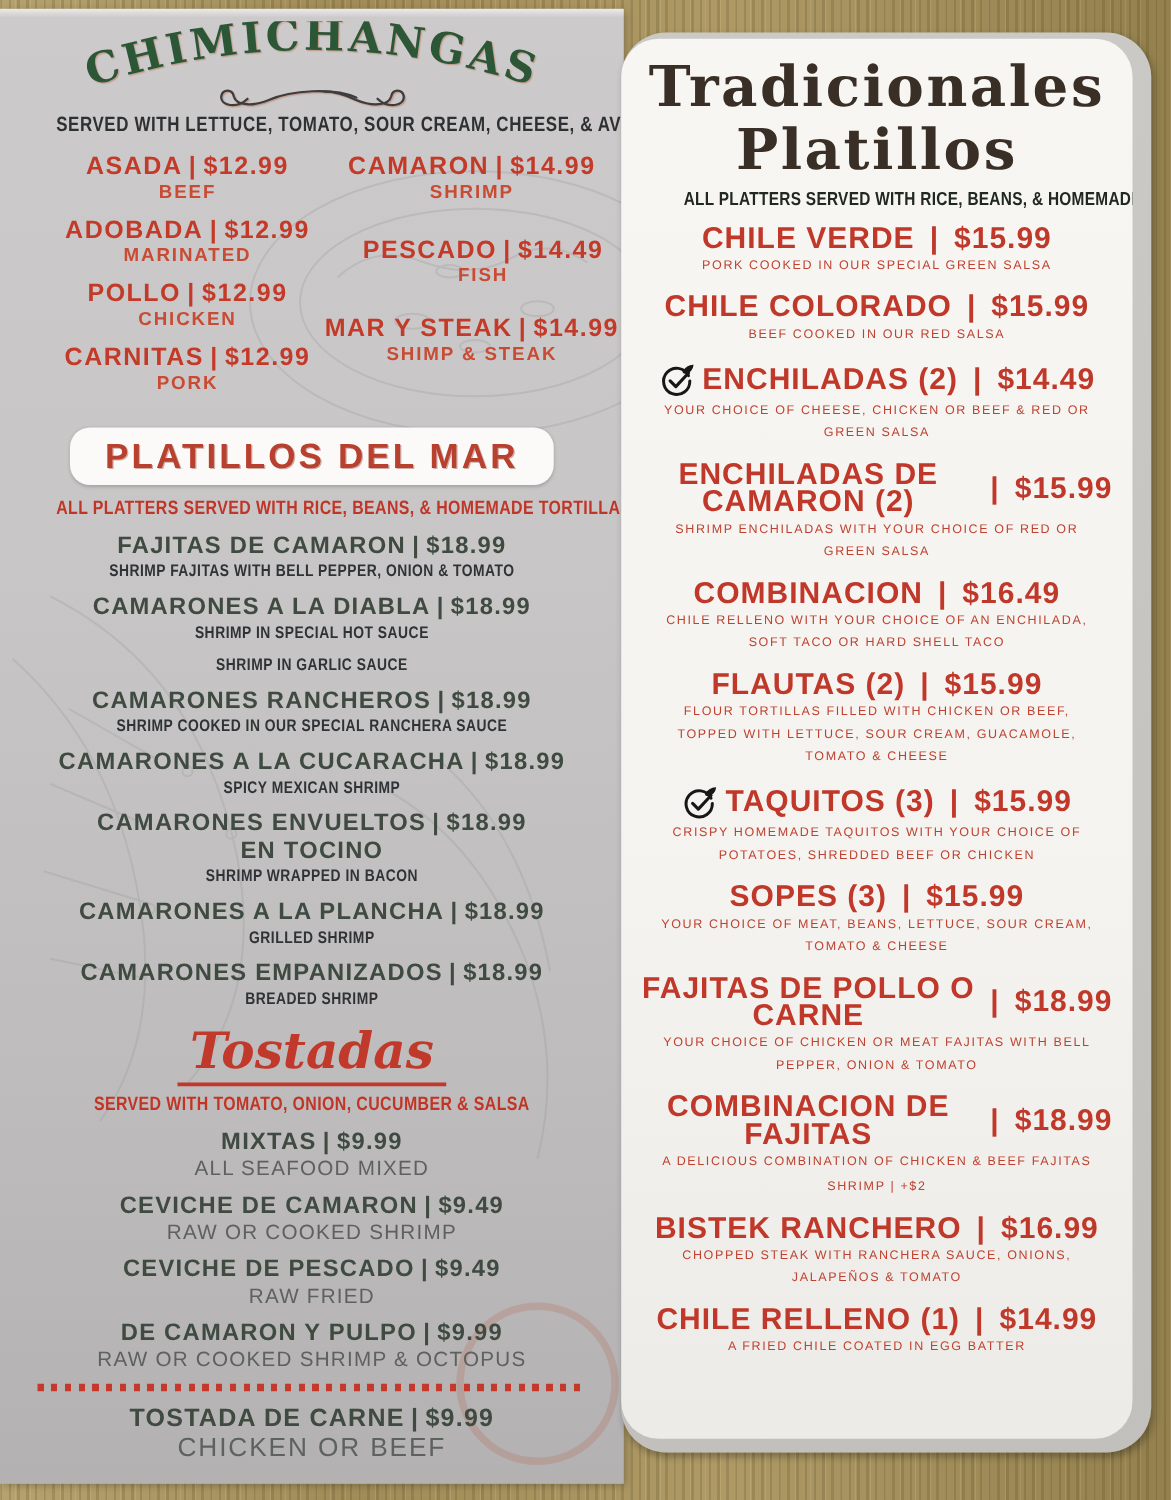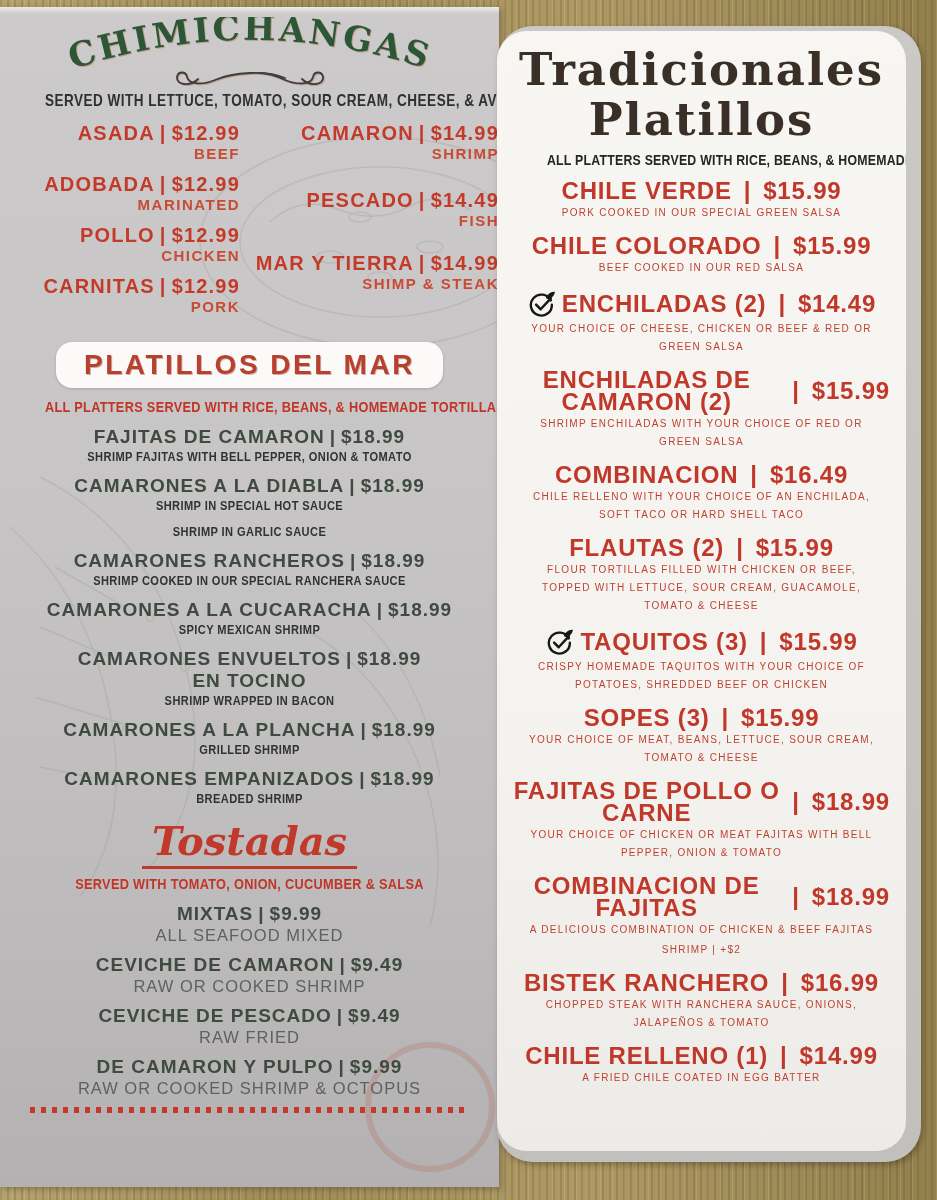--- a/index.html
+++ b/index.html
@@ -16,21 +16,21 @@
     background:linear-gradient(180deg,#cccacb 0%,#c7c5c6 40%,#bdbbbc 75%,#b3b1b2 100%);
     box-shadow:2px 2px 6px rgba(0,0,0,.25);overflow:hidden;}
   .page-left .topedge{position:absolute;top:0;left:0;width:100%;height:7px;
     background:linear-gradient(180deg,#edebe7,rgba(237,235,231,0));}
   .sketches{position:absolute;inset:0;pointer-events:none;}
   .lp-content{position:relative;padding-top:10px;text-align:center;}
   
   .arc-svg{display:block;margin:0 auto;}
   .cond{display:block;transform:scaleX(.82);transform-origin:50% 50%;white-space:nowrap;font-weight:700;}
   .chimi-sub{font-size:16.5px;color:#2e3133;letter-spacing:.6px;margin:2px 0 12px;}
-  .chimi-grid{display:flex;text-align:right;padding-left:28px;margin-bottom:12px;}
+  .chimi-grid{display:flex;text-align:center;padding-left:44px;margin-bottom:12px;}
   .chimi-col{width:212px;}
   .chimi-col.right{flex:1;}
   .chimi-item{margin-bottom:11px;}
   .chimi-name{font-size:20px;font-weight:700;color:#c43a29;letter-spacing:1.2px;line-height:23px;}
   .chimi-under{font-size:15px;font-weight:700;color:#c94b34;letter-spacing:1.5px;line-height:17px;}
   .chimi-col.right div.chimi-item:nth-of-type(2){margin-top:27px;padding-left:18px;}
   .chimi-col.right div.chimi-item:nth-of-type(3){margin-top:23px;}
   .sep{margin:0 5px;}
   
   .pill{display:inline-block;background:#fbfaf8;border-radius:16px;padding:7px 28px;margin:4px 0 10px;
@@ -145,21 +145,21 @@
               <div class="chimi-name"><span>CAMARON</span><span class="sep">|</span><span>$14.99</span></div>
               <div class="chimi-under">SHRIMP</div>
             </div>
 
             <div class="chimi-item">
               <div class="chimi-name"><span>PESCADO</span><span class="sep">|</span><span>$14.49</span></div>
               <div class="chimi-under">FISH</div>
             </div>
 
             <div class="chimi-item">
-              <div class="chimi-name"><span>MAR Y TIERRA</span><span class="sep">|</span><span>$14.99</span></div>
+              <div class="chimi-name"><span>MAR Y STEAK</span><span class="sep">|</span><span>$14.99</span></div>
               <div class="chimi-under">SHIMP &amp; STEAK</div>
             </div>
           </div>
       </div>
 
       
       <div class="pill">
         <span class="pill-text">PLATILLOS DEL MAR</span>
       </div>
       <span class="cond mar-sub">ALL PLATTERS SERVED WITH RICE, BEANS, &amp; HOMEMADE TORTILLAS</span>
@@ -236,20 +236,25 @@
           </div>
 
           <div class="tost-item">
             <div class="tost-name"><span>DE CAMARON Y PULPO</span><span class="sep">|</span><span>$9.99</span></div>
             <div class="tost-desc">RAW OR COOKED SHRIMP &amp; OCTOPUS</div>
           </div>
         </div>
 
       <div class="divider"></div>
 
+      <div>
+        <div class="foot-name"><span>TOSTADA DE CARNE</span><span class="sep">|</span><span>$9.99</span></div>
+        <div class="foot-line2">CHICKEN OR BEEF</div>
+
+      </div>
     </div>
   </div>
 
   <div class="card-backing"></div>
   <div class="card">
     <div class="card-inner">
       <div class="rp-title">Tradicionales</div>
       <div class="rp-title">Platillos</div>
       <span class="cond rp-sub">ALL PLATTERS SERVED WITH RICE, BEANS, &amp; HOMEMADE TORTILLAS</span>
 

